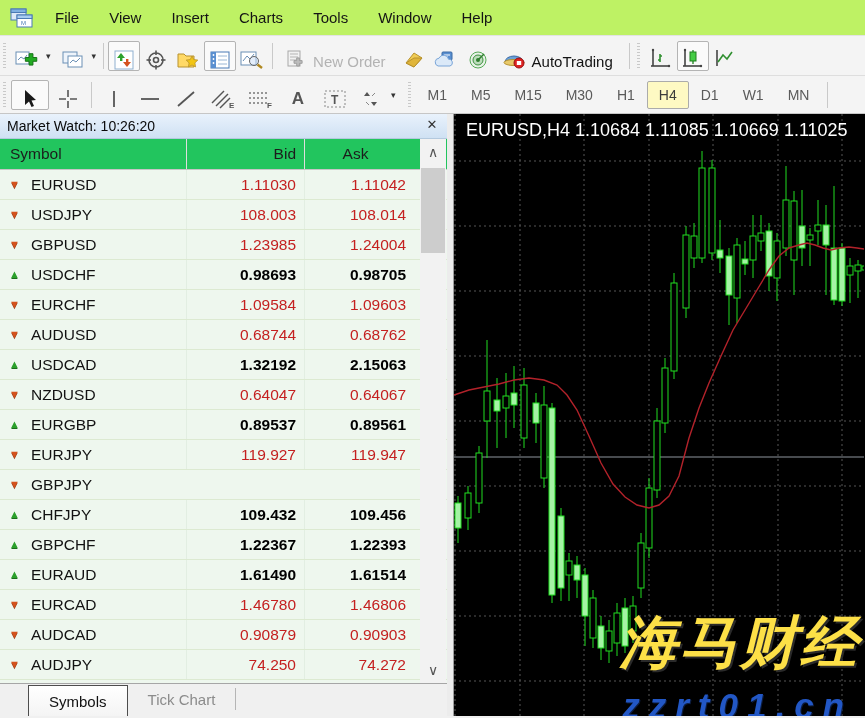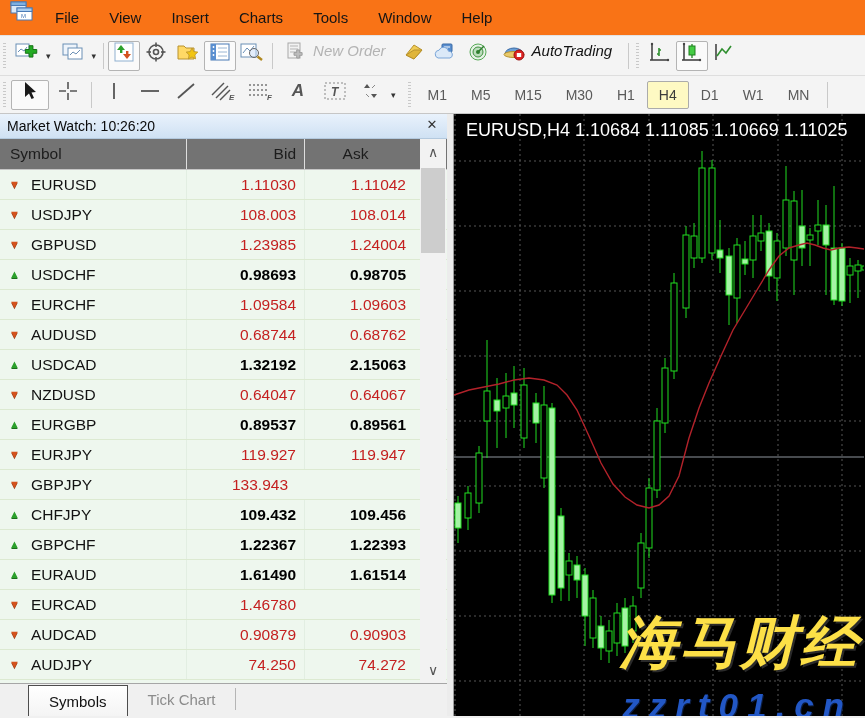--- a/index.html
+++ b/index.html
@@ -1,32 +1,32 @@
 <!DOCTYPE html>
 <html><head>
 <meta charset="utf-8">
 <style>
   html,body{margin:0;padding:0;width:865px;height:718px;overflow:hidden;
     font-family:"Liberation Sans",sans-serif;background:#f0f0f0;-webkit-font-smoothing:antialiased;}
   *{box-sizing:border-box;}
 
   
-  #menubar{height:36px;background:#f97316;border-bottom:1px solid #e3e3e3;display:flex;align-items:flex-start;}
+  #menubar{height:36px;background:#bef264;border-bottom:1px solid #e3e3e3;display:flex;align-items:center;}
   .app-icon{width:26px;height:22px;margin:0 6px 0 8px;}
   .menu-item{padding:0 15px;font-size:15px;color:#151515;line-height:35px;cursor:default;}
 
   
   .toolbar{display:flex;align-items:center;background:#f4f4f4;}
   #toolbar1{height:40px;border-bottom:1px solid #dedede;}
   #toolbar2{height:38px;border-bottom:1px solid #c6c6c6;}
   .grip{width:8px;height:26px;margin:0 2px 0 1px;
     background:repeating-linear-gradient(180deg,#c9c9c9 0 1px,transparent 1px 3px);
     background-size:3px 100%;background-repeat:repeat-y;background-position:2px 0;}
-  .tbtn{height:30px;min-width:32px;display:flex;align-items:flex-start;justify-content:center;
-    border:1px solid transparent;border-radius:2px;padding:0 3px;font-style:italic;}
+  .tbtn{height:30px;min-width:32px;display:flex;align-items:flex-end;justify-content:center;
+    border:1px solid transparent;border-radius:2px;padding:0 3px;}
   .tbtn.pressed{background:#fafafa;border-color:#b4b4b4;}
   .tbtn.labelled{padding:0 7px;gap:6px;}
   .tsep{width:1px;height:26px;background:#c9c9c9;margin:0 4px;}
   .caret{font-size:9px;color:#333;margin-left:3px;}
   .tlabel{font-size:15px;color:#141414;white-space:nowrap;}
   .tlabel.disabled{color:#b3b3b3;}
   .tfbtn{height:28px;padding:0 11px;display:flex;align-items:center;font-size:14px;color:#5a5a5a;
     border:1px solid transparent;border-radius:2px;}
   .tfbtn.active{background:#fef9c3;border-color:#ababab;color:#3c3c3c;}
 
@@ -34,21 +34,21 @@
   #main{display:flex;height:602px;}
   #watch-panel{width:447px;display:flex;flex-direction:column;background:#f0f0f0;position:relative;}
   #splitter{width:7px;background:#ececec;border-right:1px solid #9d9d9d;}
   #chart{flex:1;position:relative;background:#000;overflow:hidden;}
 
   
   .watch-title{height:25px;background:linear-gradient(180deg,#e9f2fc,#cfe1f3);
     border-bottom:1px solid #b3c9de;display:flex;align-items:center;font-size:14px;color:#0a0a0a;
     padding-left:7px;position:relative;}
   .watch-close{position:absolute;right:7px;top:3px;font-size:13px;color:#333;width:16px;text-align:center;}
-  .watch-header{height:31px;background:#737373;border-bottom:1px solid #c6c6c6;display:flex;
+  .watch-header{height:31px;background:#22c55e;border-bottom:1px solid #c6c6c6;display:flex;
     font-size:15.5px;color:#1c1c1c;align-items:center;}
   .hc-symbol{width:186px;padding-left:10px;}
   .hc-bid{width:118px;text-align:right;padding-right:8px;border-left:1px solid #dedede;height:100%;line-height:30px;}
   .hc-ask{width:110px;text-align:center;padding-right:8px;border-left:1px solid #dedede;height:100%;line-height:30px;}
   .watch-body{flex:1;background:#eef7ee;overflow:hidden;}
   .mw-row{height:30px;display:flex;align-items:center;border-bottom:1px solid #dcead1;}
   .mw-sym{width:186px;display:flex;align-items:center;}
   .mw-arrow{width:15px;margin-left:9px;font-size:11px;line-height:1;}
   .mw-arrow.up{color:#2ca12c;text-shadow:0 1px 0 #1b6e1b;}
   .mw-arrow.down{color:#d4521d;text-shadow:0 1px 0 #8f3310;}
@@ -438,21 +438,20 @@
             <span class="mw-name">EURJPY</span>
           </div>
           <div class="mw-bid price-red">119.927</div>
           <div class="mw-ask price-red">119.947</div>
         </div>
         <div class="mw-row">
           <div class="mw-sym">
             <span class="mw-arrow down">▼</span>
             <span class="mw-name">GBPJPY</span>
           </div>
-          <div class="mw-ask price-red">133.943</div>
         </div>
         <div class="mw-row">
           <div class="mw-sym">
             <span class="mw-arrow up">▲</span>
             <span class="mw-name">CHFJPY</span>
           </div>
           <div class="mw-bid price-blue">109.432</div>
           <div class="mw-ask price-blue">109.456</div>
         </div>
         <div class="mw-row">
@@ -470,20 +469,21 @@
           </div>
           <div class="mw-bid price-blue">1.61490</div>
           <div class="mw-ask price-blue">1.61514</div>
         </div>
         <div class="mw-row">
           <div class="mw-sym">
             <span class="mw-arrow down">▼</span>
             <span class="mw-name">EURCAD</span>
           </div>
           <div class="mw-bid price-red">1.46780</div>
+          <div class="mw-ask price-red">1.46806</div>
         </div>
         <div class="mw-row">
           <div class="mw-sym">
             <span class="mw-arrow down">▼</span>
             <span class="mw-name">AUDCAD</span>
           </div>
           <div class="mw-bid price-red">0.90879</div>
           <div class="mw-ask price-red">0.90903</div>
         </div>
         <div class="mw-row">

